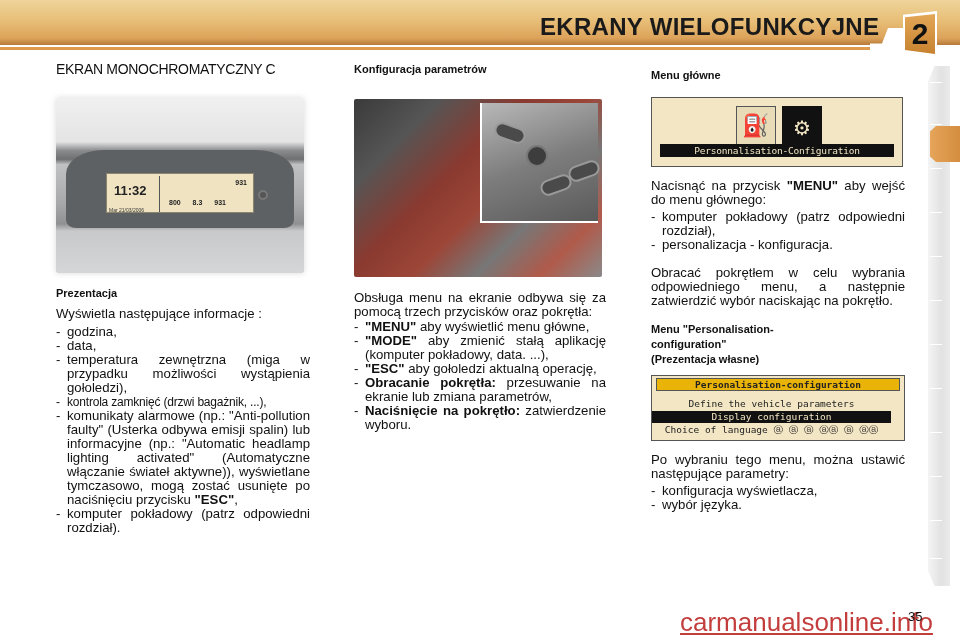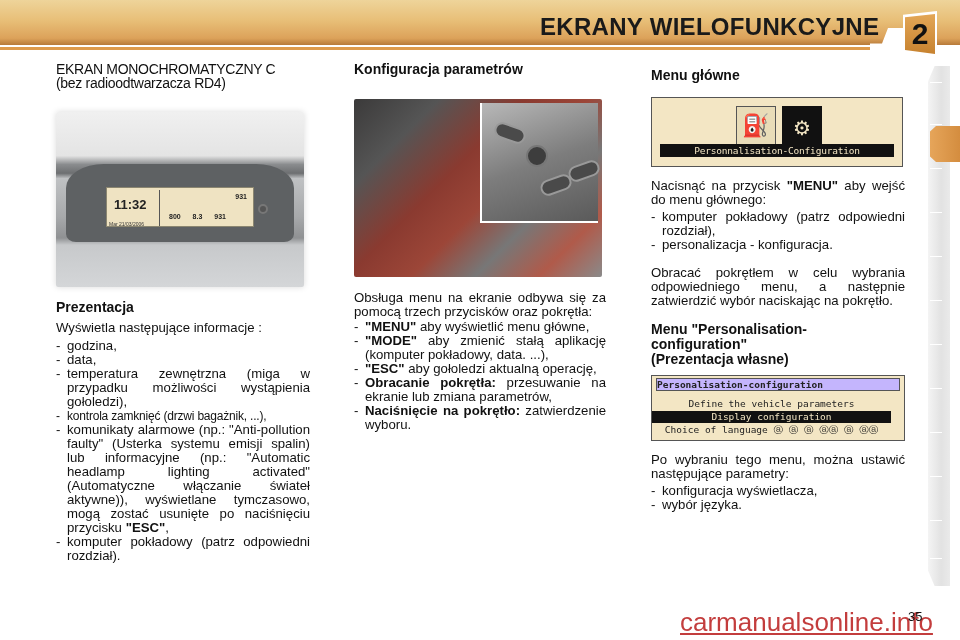--- a/index.html
+++ b/index.html
@@ -51,21 +51,21 @@
     clip-path: polygon(20% 0, 100% 0, 100% 100%, 20% 100%, 0 85%, 0 15%);
   }
 
   
   .col { position: absolute; font-size: 13.2px; line-height: 14px; }
   .col1 { left: 56px; top: 62px; width: 254px; }
   .col2 { left: 354px; top: 62px; width: 252px; }
   .col3 { left: 651px; top: 68px; width: 254px; }
 
   .h-caps { font-size: 14px; font-weight: normal; line-height: 14px; letter-spacing: -0.3px; }
-  .h2 { font-size: 14px; font-weight: bold; line-height: 15px; }
+  .h2 { font-size: 11px; font-weight: bold; line-height: 15px; }
 
   .photo { position: relative; border-radius: 2px; overflow: hidden; }
 
   p.just { text-align: justify; }
   ul.dash { list-style: none; }
   ul.dash li { position: relative; padding-left: 11px; text-align: justify; }
   ul.dash li::before { content: "-"; position: absolute; left: 0; top: 0; }
   .small-li { font-size: 12px; letter-spacing: -0.2px; }
   b { font-weight: bold; }
 
@@ -119,21 +119,21 @@
   }
   .screen-bar {
     position: absolute; left: 8px; top: 46px; width: 234px; height: 13px;
     background: #111; color: #f3e6c4; font-size: 9.5px; line-height: 13px; text-align: center;
     font-family: "DejaVu Sans Mono", monospace; letter-spacing: -0.2px;
   }
 
   .screen-pc { width: 254px; height: 66px; margin-top: 8px; font-family: "DejaVu Sans Mono", monospace; font-size: 9.5px; }
   .screen-pc .title {
     position: absolute; left: 4px; top: 2px; width: 244px; height: 13px; line-height: 12px;
-    border: 1px solid #555; background: #c4b5fd; text-align: left; font-weight: bold; color: #222;
+    border: 1px solid #555; background: #eab308; text-align: center; font-weight: bold; color: #222;
   }
   .screen-pc .row { position: absolute; left: 0; width: 239px; text-align: center; height: 12px; line-height: 12px; color: #222; }
   .screen-pc .row.sel { background: #111; color: #f3e6c4; }
 
   .watermark {
     position: absolute; left: 680px; top: 607px; font-size: 26px; color: #b91c1c; opacity: 0.85;
     font-family: "Liberation Sans", sans-serif;
     text-decoration: underline;
   }
   .page-num { position: absolute; left: 908px; top: 609px; font-size: 13px; color: #111; }
@@ -159,21 +159,20 @@
 <div class="tab-tick" style="top:388px"></div>
 <div class="tab-tick" style="top:432px"></div>
 <div class="tab-tick" style="top:476px"></div>
 <div class="tab-tick" style="top:520px"></div>
 <div class="tab-tick" style="top:558px"></div>
 <div class="tab-active"></div>
 
 <div class="col col1">
   <div class="h-caps">
     <div>EKRAN MONOCHROMATYCZNY C</div>
-    <div>(bez radioodtwarzacza RD4)</div>
   </div>
 
   <div class="photo dash-photo">
     <div class="dash-bezel"></div>
     <div class="lcd">
       <div class="lcd-time">11:32</div>
       <div class="lcd-date">Mar 21/03/2006</div>
       <div class="lcd-sep"></div>
       <div class="lcd-top">931</div>
       <div class="lcd-vals">800 8.3 931</div>
@@ -181,21 +180,21 @@
     <div class="knob"></div>
   </div>
 
   <div class="h2" style="margin-top:13px">Prezentacja</div>
   <p style="margin-top:6px">Wyświetla następujące informacje :</p>
   <ul class="dash" style="margin-top:4px">
     <li>godzina,</li>
     <li>data,</li>
     <li>temperatura zewnętrzna (miga w przypadku możliwości wystąpienia gołoledzi),</li>
     <li class="small-li">kontrola zamknięć (drzwi bagażnik, ...),</li>
-    <li><span>komunikaty alarmowe (np.: "Anti-pollution faulty" (Usterka systemu emisji spalin) lub informacyjne (np.: "Automatic headlamp lighting activated" (Automatyczne włączanie świateł aktywne)), wyświetlane tymczasowo, mogą zostać usunięte po naciśnięciu przycisku </span><b>"ESC"</b><span>,</span></li>
+    <li><span>komunikaty alarmowe (np.: "Anti-pollution faulty" (Usterka odbywa emisji spalin) lub informacyjne (np.: "Automatic headlamp lighting activated" (Automatyczne włączanie świateł aktywne)), wyświetlane tymczasowo, mogą zostać usunięte po naciśnięciu przycisku </span><b>"ESC"</b><span>,</span></li>
     <li>komputer pokładowy (patrz odpowiedni rozdział).</li>
   </ul>
 </div>
 
 <div class="col col2">
   <div class="h2">Konfiguracja parametrów</div>
 
   <div class="photo console-photo">
     <div class="console-inset">
       <div class="btn-oval" style="left:12px; top:22px; transform:rotate(20deg)"></div>

